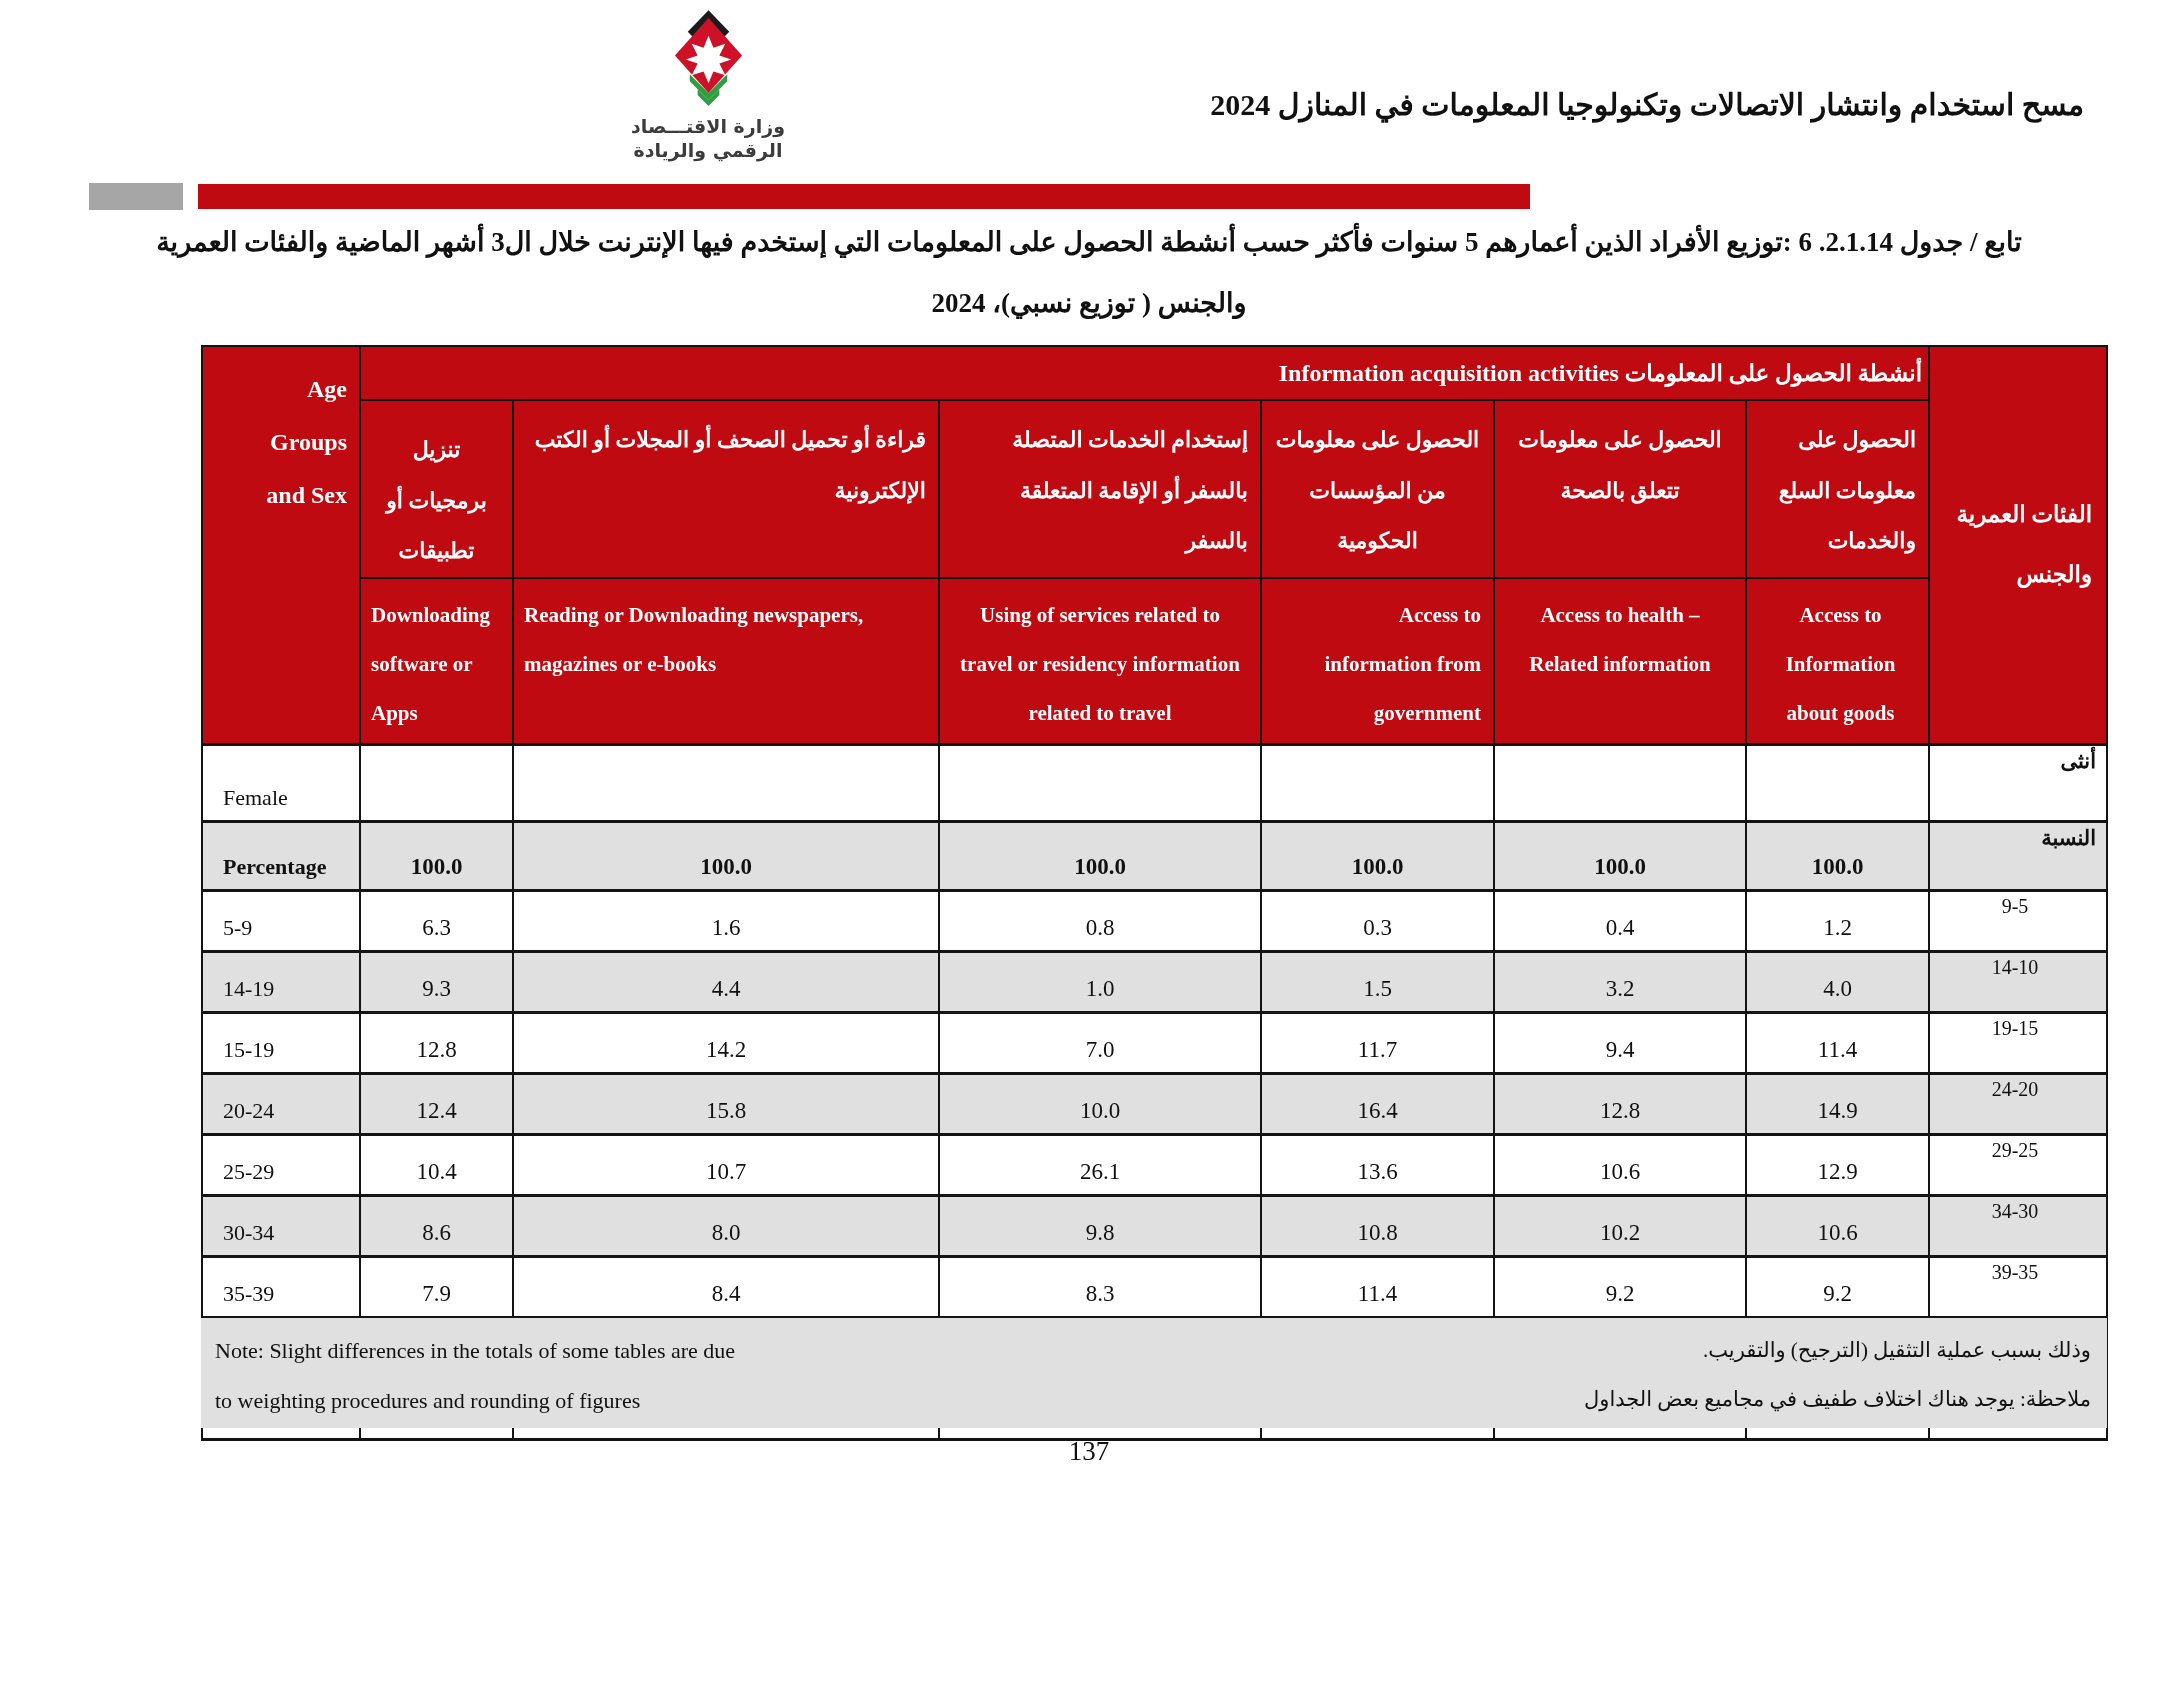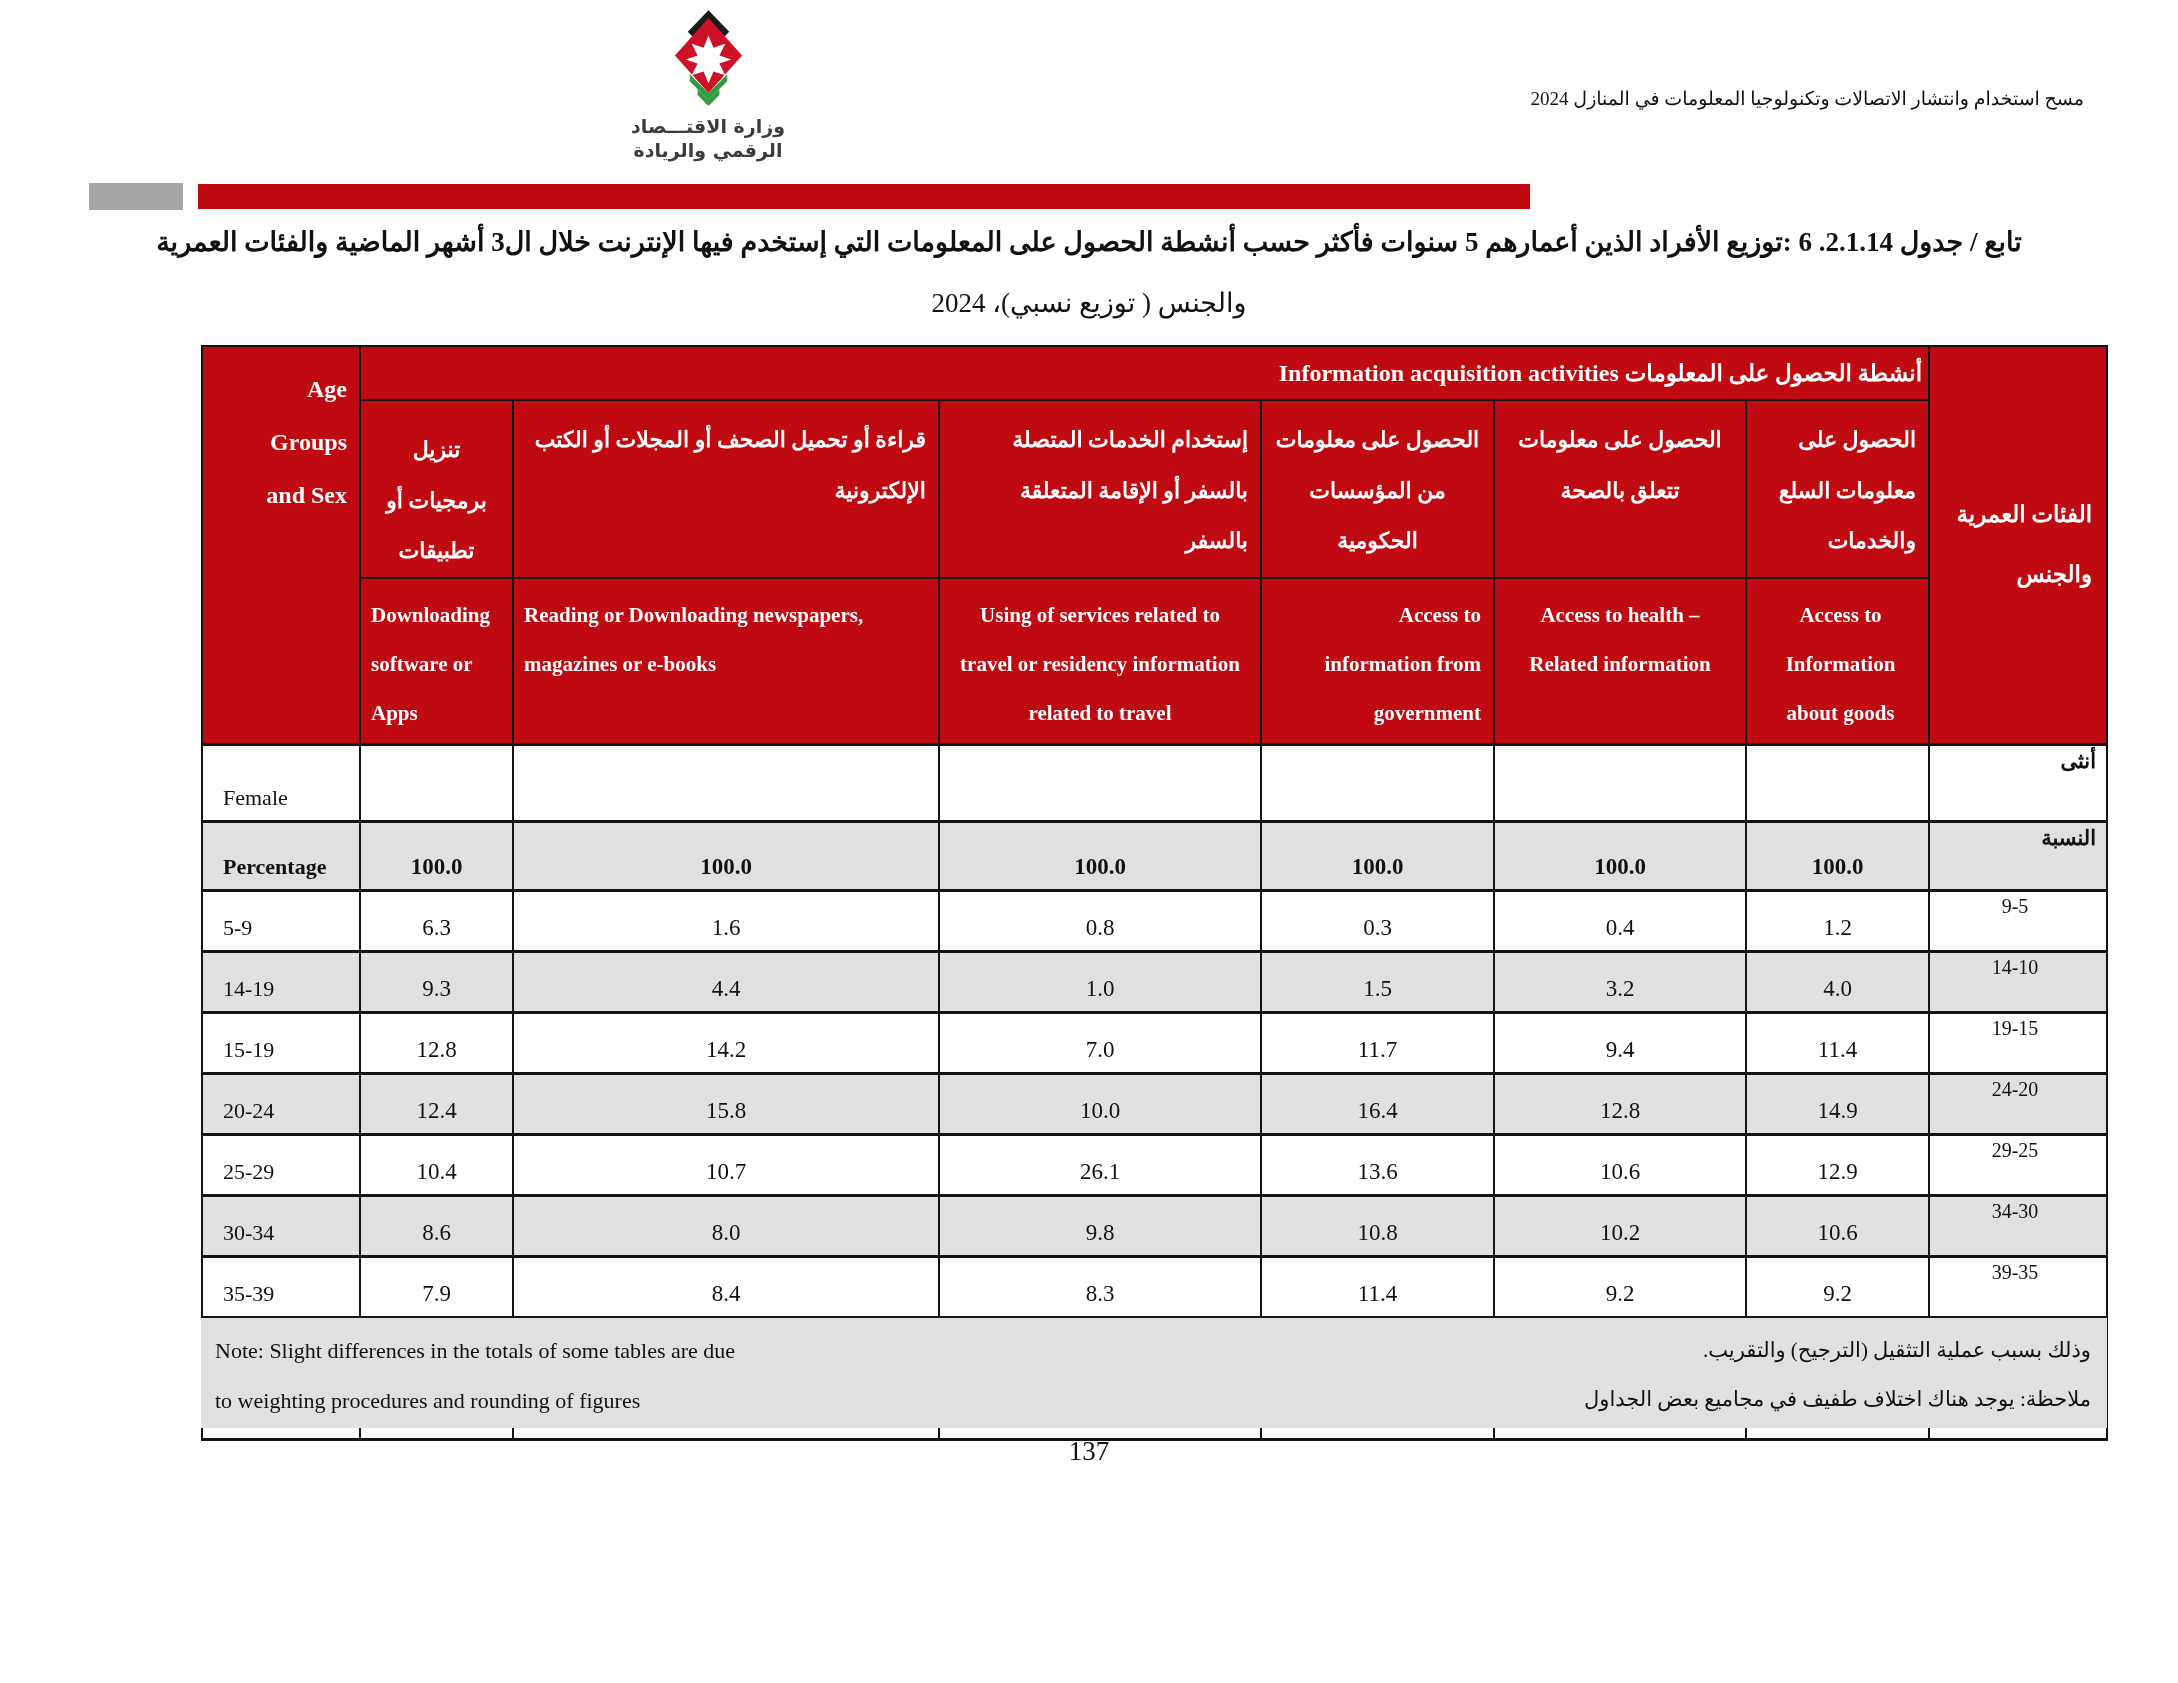--- a/index.html
+++ b/index.html
@@ -4,27 +4,27 @@
 <style>
   html,body{margin:0;padding:0;background:#ffffff;}
   #page{
     position:relative;width:2178px;height:1683px;background:#ffffff;overflow:hidden;
     font-family:"Liberation Serif","DejaVu Serif",serif;color:#111;
   }
   
   #logo-block{position:absolute;left:619px;top:8px;width:178px;text-align:center;}
   #logo-block svg{display:block;margin:0 auto;}
   .ministry-line{font-family:"DejaVu Sans","Liberation Sans",sans-serif;font-weight:bold;color:#3c3c3c;font-size:19px;line-height:1.25;direction:rtl;}
-  #survey-title{position:absolute;right:94px;top:87px;direction:rtl;font-weight:normal;font-size:19px;white-space:nowrap;}
+  #survey-title{position:absolute;right:94px;top:87px;direction:rtl;font-weight:bold;font-size:30px;white-space:nowrap;}
   #gray-rect{position:absolute;left:89px;top:183px;width:94px;height:27px;background:#a6a6a6;}
   #red-bar{position:absolute;left:198px;top:184px;width:1332px;height:25px;background:#c00a12;}
   
   #doc-title{position:absolute;left:0;top:226px;width:2178px;text-align:center;direction:rtl;font-weight:bold;font-size:27px;}
   #doc-title .num{direction:ltr;unicode-bidi:isolate;}
-  #doc-title-line2{position:absolute;left:0;top:287px;width:2178px;text-align:center;direction:rtl;font-weight:normal;font-size:27px;}
+  #doc-title-line2{position:absolute;left:0;top:287px;width:2178px;text-align:center;direction:rtl;font-weight:bold;font-size:27px;}
   
   #tbl-wrap{position:absolute;left:201px;top:345px;width:1906px;border-radius:8px;}
   table{border-collapse:collapse;table-layout:fixed;width:1906px;}
   td{border:2px solid #141414;overflow:hidden;}
   .red{background:#c00a12;color:#ffffff;font-weight:bold;}
   
   #corner-cell{vertical-align:top;text-align:right;padding:16px 12px 0 51px;font-size:24px;line-height:2.2;}
   
   #group-cell{height:48px;text-align:right;vertical-align:middle;font-size:24px;padding:2px 6px;}
   #group-cell .ar{font-size:23px;}

